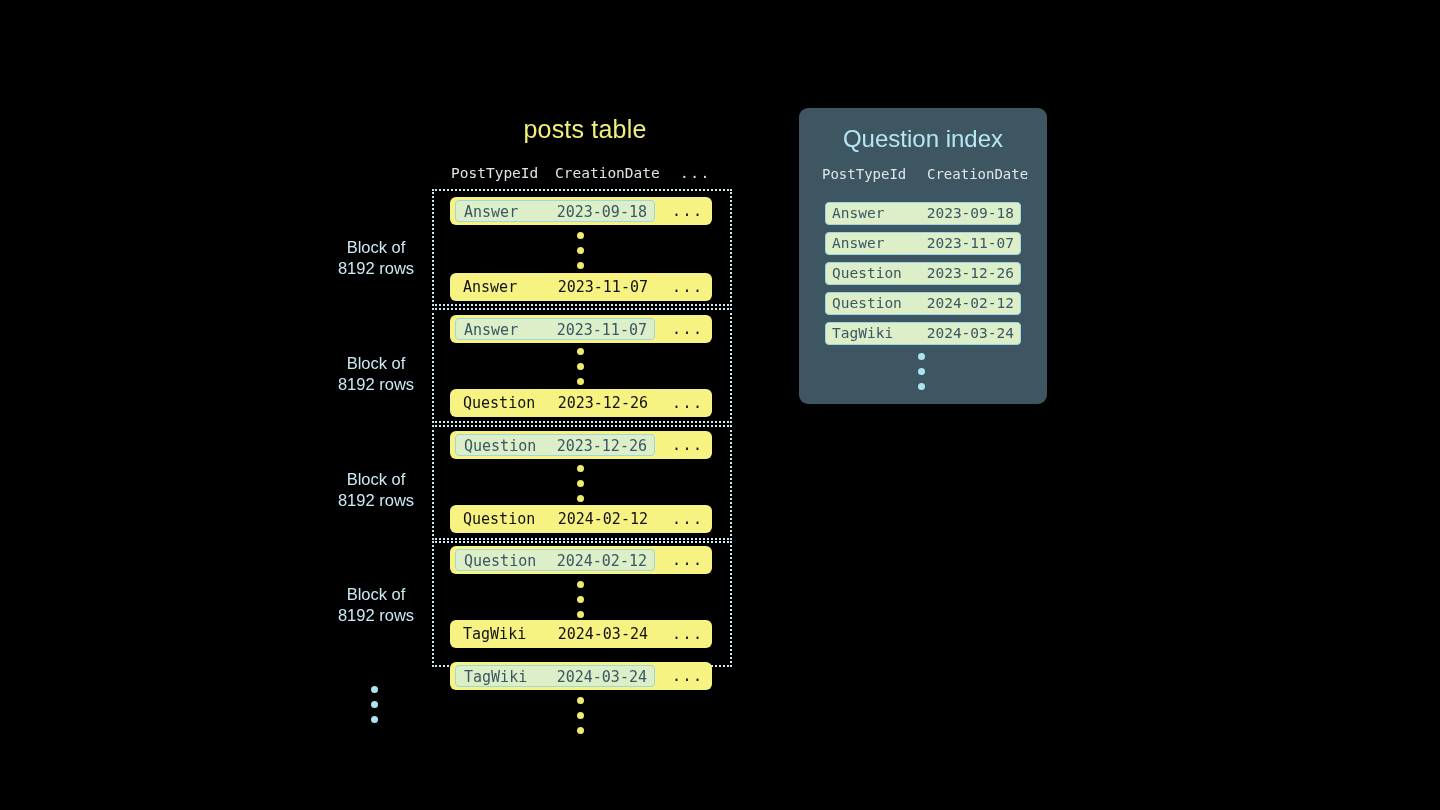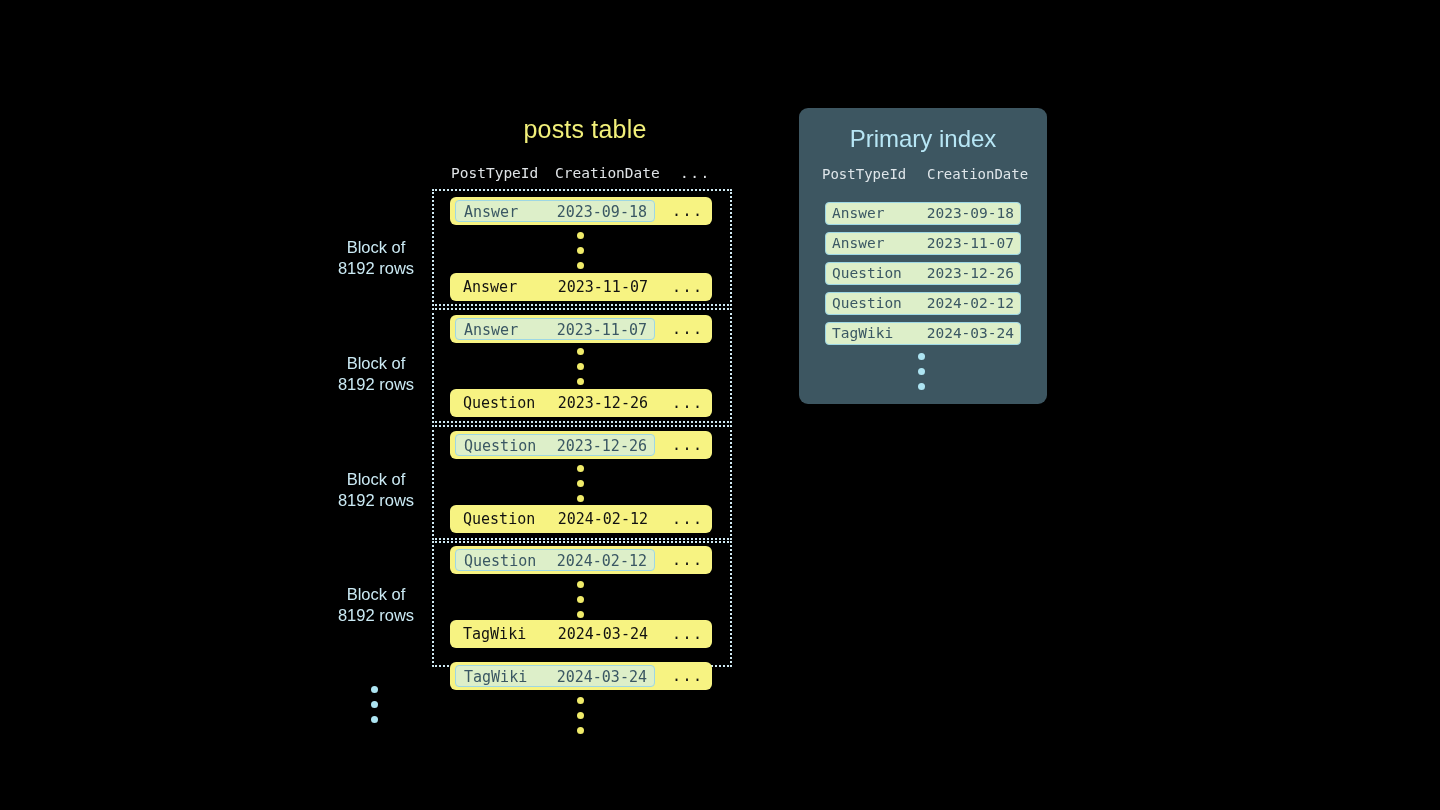--- a/index.html
+++ b/index.html
@@ -342,21 +342,21 @@
     <div class="vdots cyan" style="left:41px;top:571px;">
       <i></i>
         <i></i>
         <i></i>
     </div>
 
   </div>
 
   <div id="primary-index">
 
-    <div id="pi-title">Primary index</div>
+    <div id="pi-title">Question index</div>
 
     <div id="pi-colheaders">
       <span class="ch-type">PostTypeId</span>
       <span class="ch-date">CreationDate</span>
     </div>
 
     <div class="pi-row" style="top:94px;">
       <span class="c-type">Answer</span>
       <span class="c-date">2023-09-18</span>
     </div>

